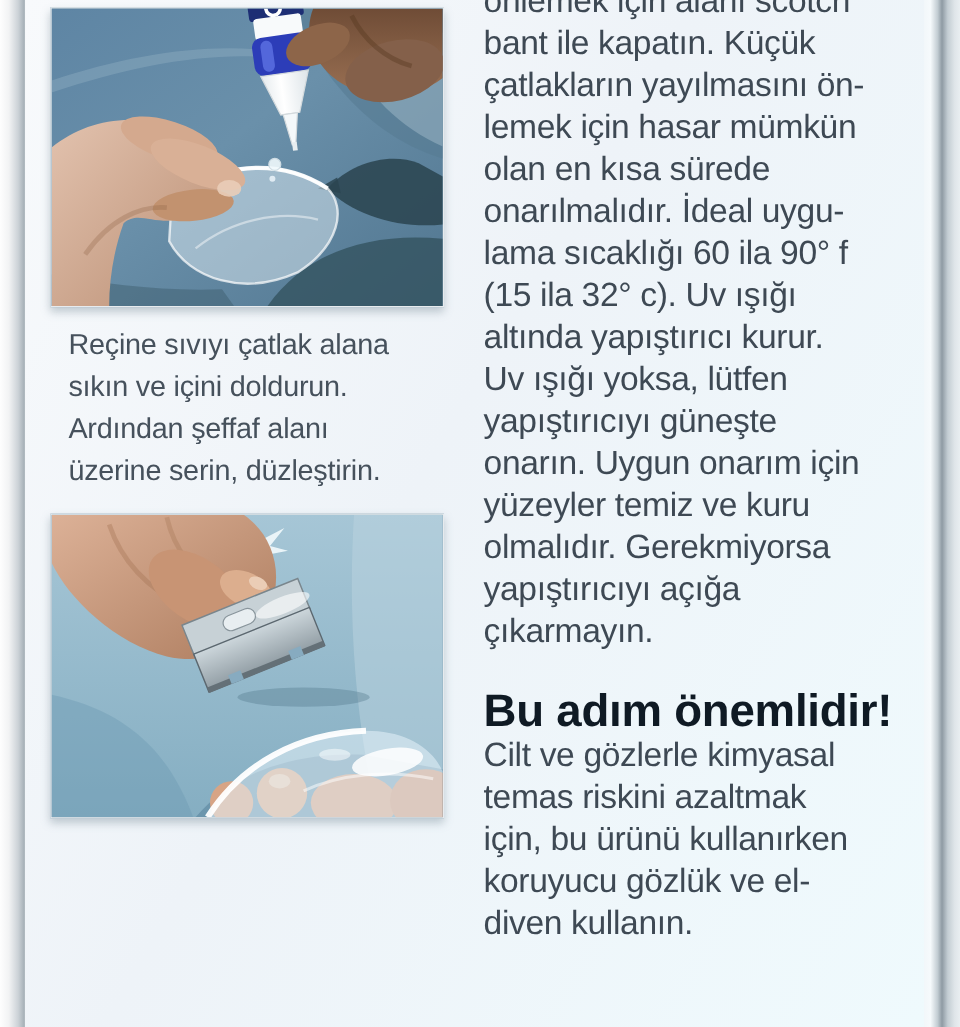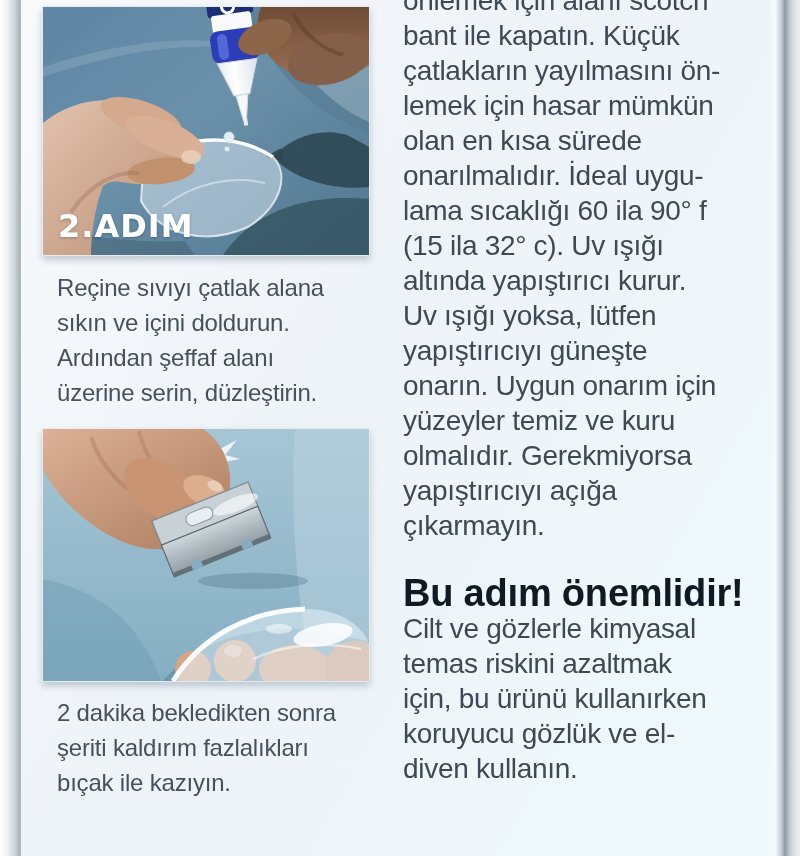--- a/index.html
+++ b/index.html
@@ -120,21 +120,20 @@
         <circle cx="186" cy="130" r="5" fill="rgba(240,248,252,0.9)" stroke="#cfdde4" stroke-width="1"></circle>
         <circle cx="184" cy="142" r="2.5" fill="rgba(240,248,252,0.8)"></circle>
 
         <g>
           <path d="M326,0 L218,0 C210,20 216,44 238,60 C262,77 300,78 326,58 Z" fill="url(#p1skinD)"></path>
           <ellipse cx="222" cy="30" rx="28" ry="16" transform="rotate(-22 222 30)" fill="#8d6549"></ellipse>
           <ellipse cx="286" cy="52" rx="42" ry="25" transform="rotate(-14 286 52)" fill="#84604a"></ellipse>
           <path d="M250,6 C260,26 278,42 300,48" stroke="#55381f" stroke-width="4" fill="none" opacity="0.4"></path>
         </g>
       </svg>
-      <div class="step-label">2.ADIM</div>
     </div>
 
     <p class="caption">Reçine sıvıyı çatlak alana
 sıkın ve içini doldurun.
 Ardından şeffaf alanı
 üzerine serin, düzleştirin.</p>
 
     <div class="photo-card second">
       <svg width="326" height="252" viewBox="0 0 326 252">
         <defs>
@@ -189,23 +188,20 @@
         <g>
           <path d="M130,252 C158,208 205,182 262,180 C292,180 316,192 326,214 L326,252 Z" fill="rgba(230,242,249,0.55)"></path>
           <path d="M130,252 C158,208 205,182 262,180" stroke="rgba(255,255,255,0.95)" stroke-width="5" fill="none"></path>
           <ellipse cx="280" cy="206" rx="30" ry="11" transform="rotate(-10 280 206)" fill="#ffffff" opacity="0.85"></ellipse>
           <ellipse cx="236" cy="200" rx="13" ry="5" fill="#ffffff" opacity="0.5"></ellipse>
           <path d="M210,230 C240,216 280,212 318,220" stroke="rgba(255,255,255,0.5)" stroke-width="2.5" fill="none"></path>
         </g>
       </svg>
     </div>
 
-    <p class="caption second">2 dakika bekledikten sonra
-şeriti kaldırım fazlalıkları
-bıçak ile kazıyın.</p>
 
   </div>
 
   <div class="right-col">
     <p class="paragraph">önlemek için alanı scotch
 bant ile kapatın. Küçük
 çatlakların yayılmasını ön-
 lemek için hasar mümkün
 olan en kısa sürede
 onarılmalıdır. İdeal uygu-

